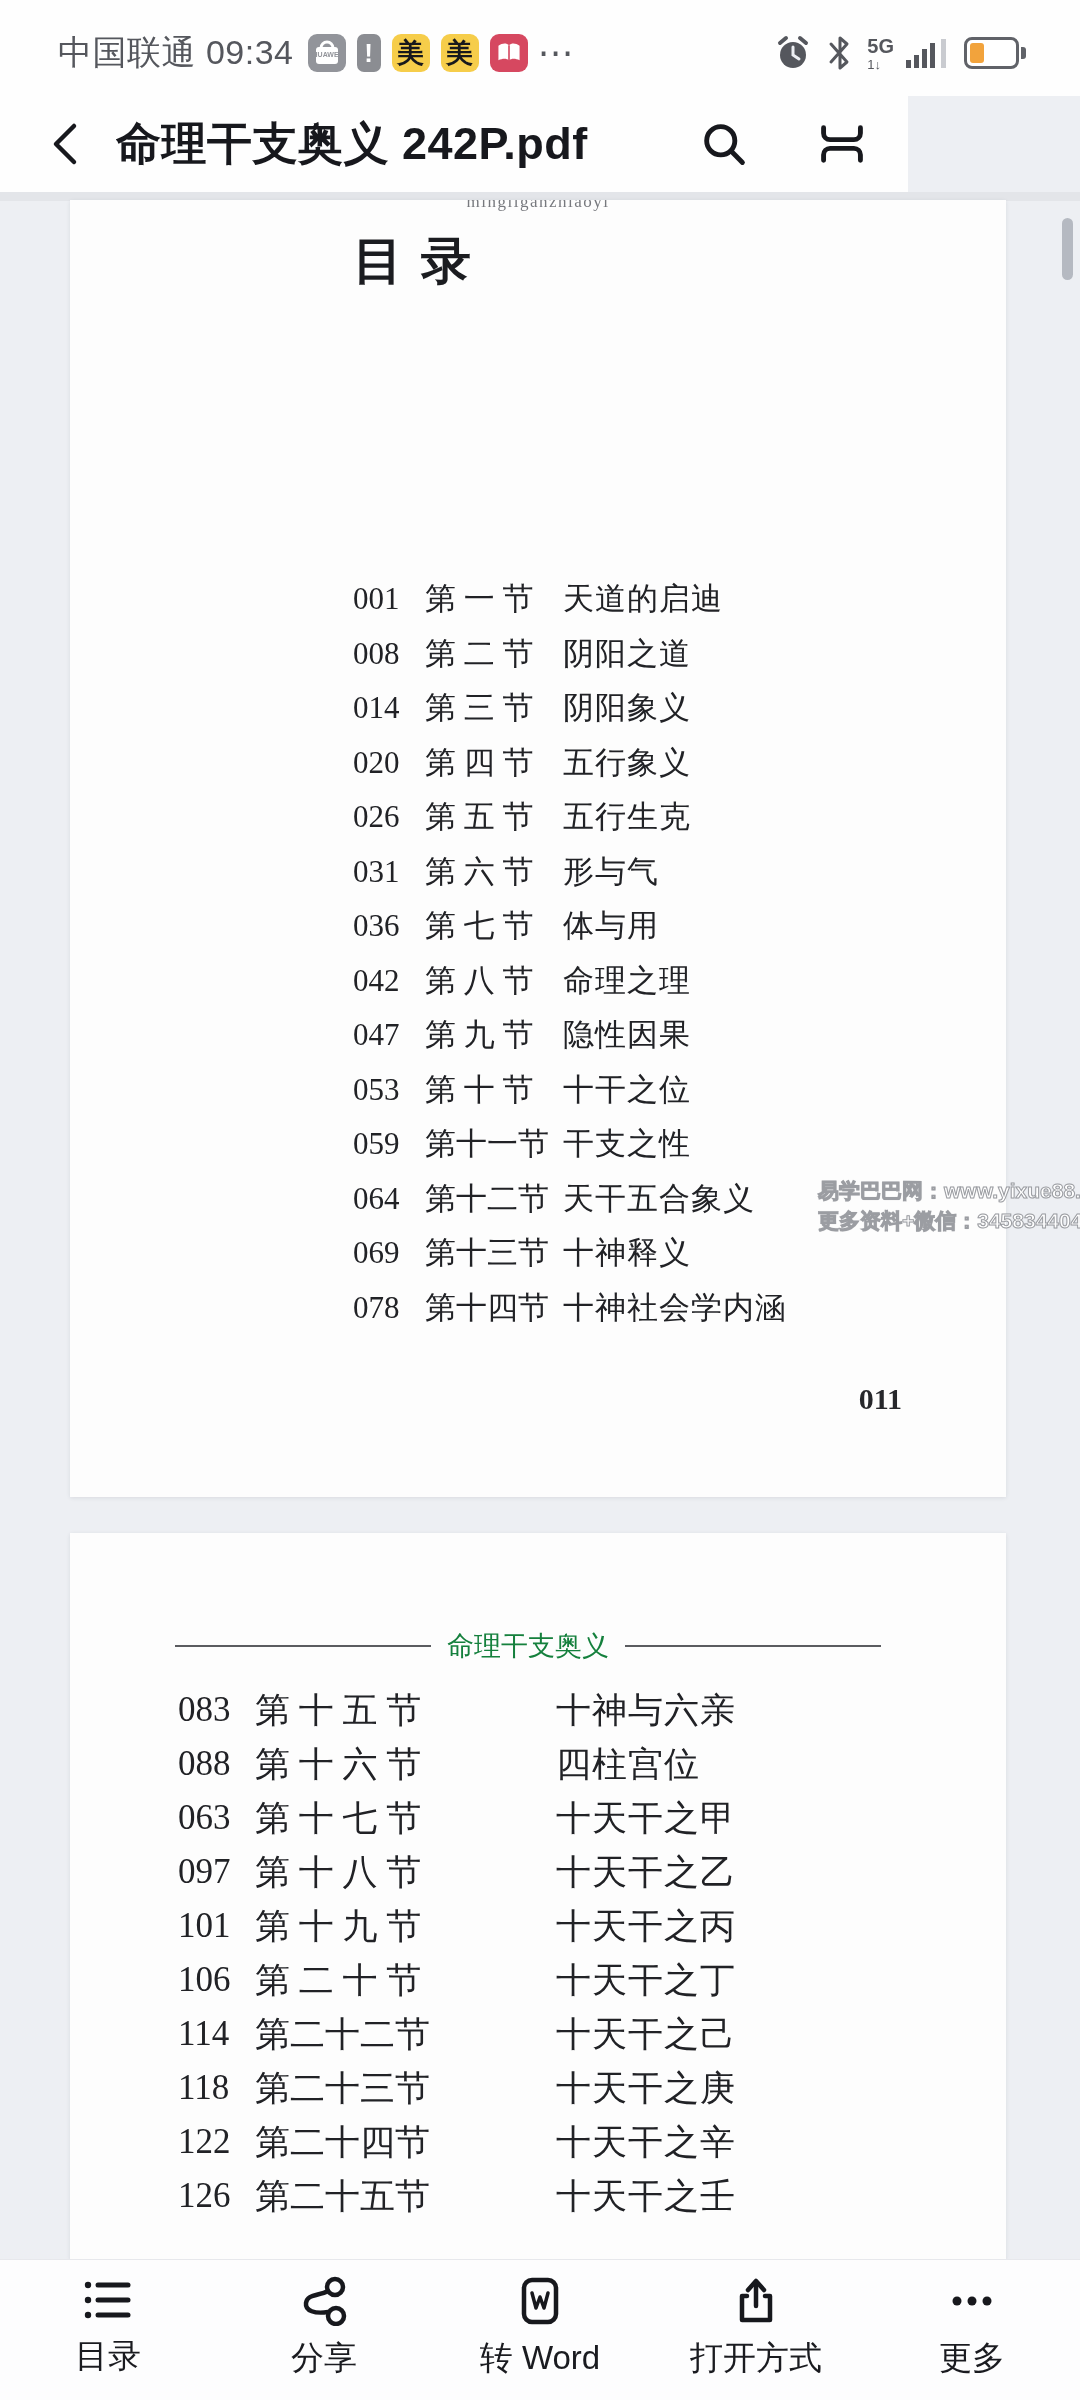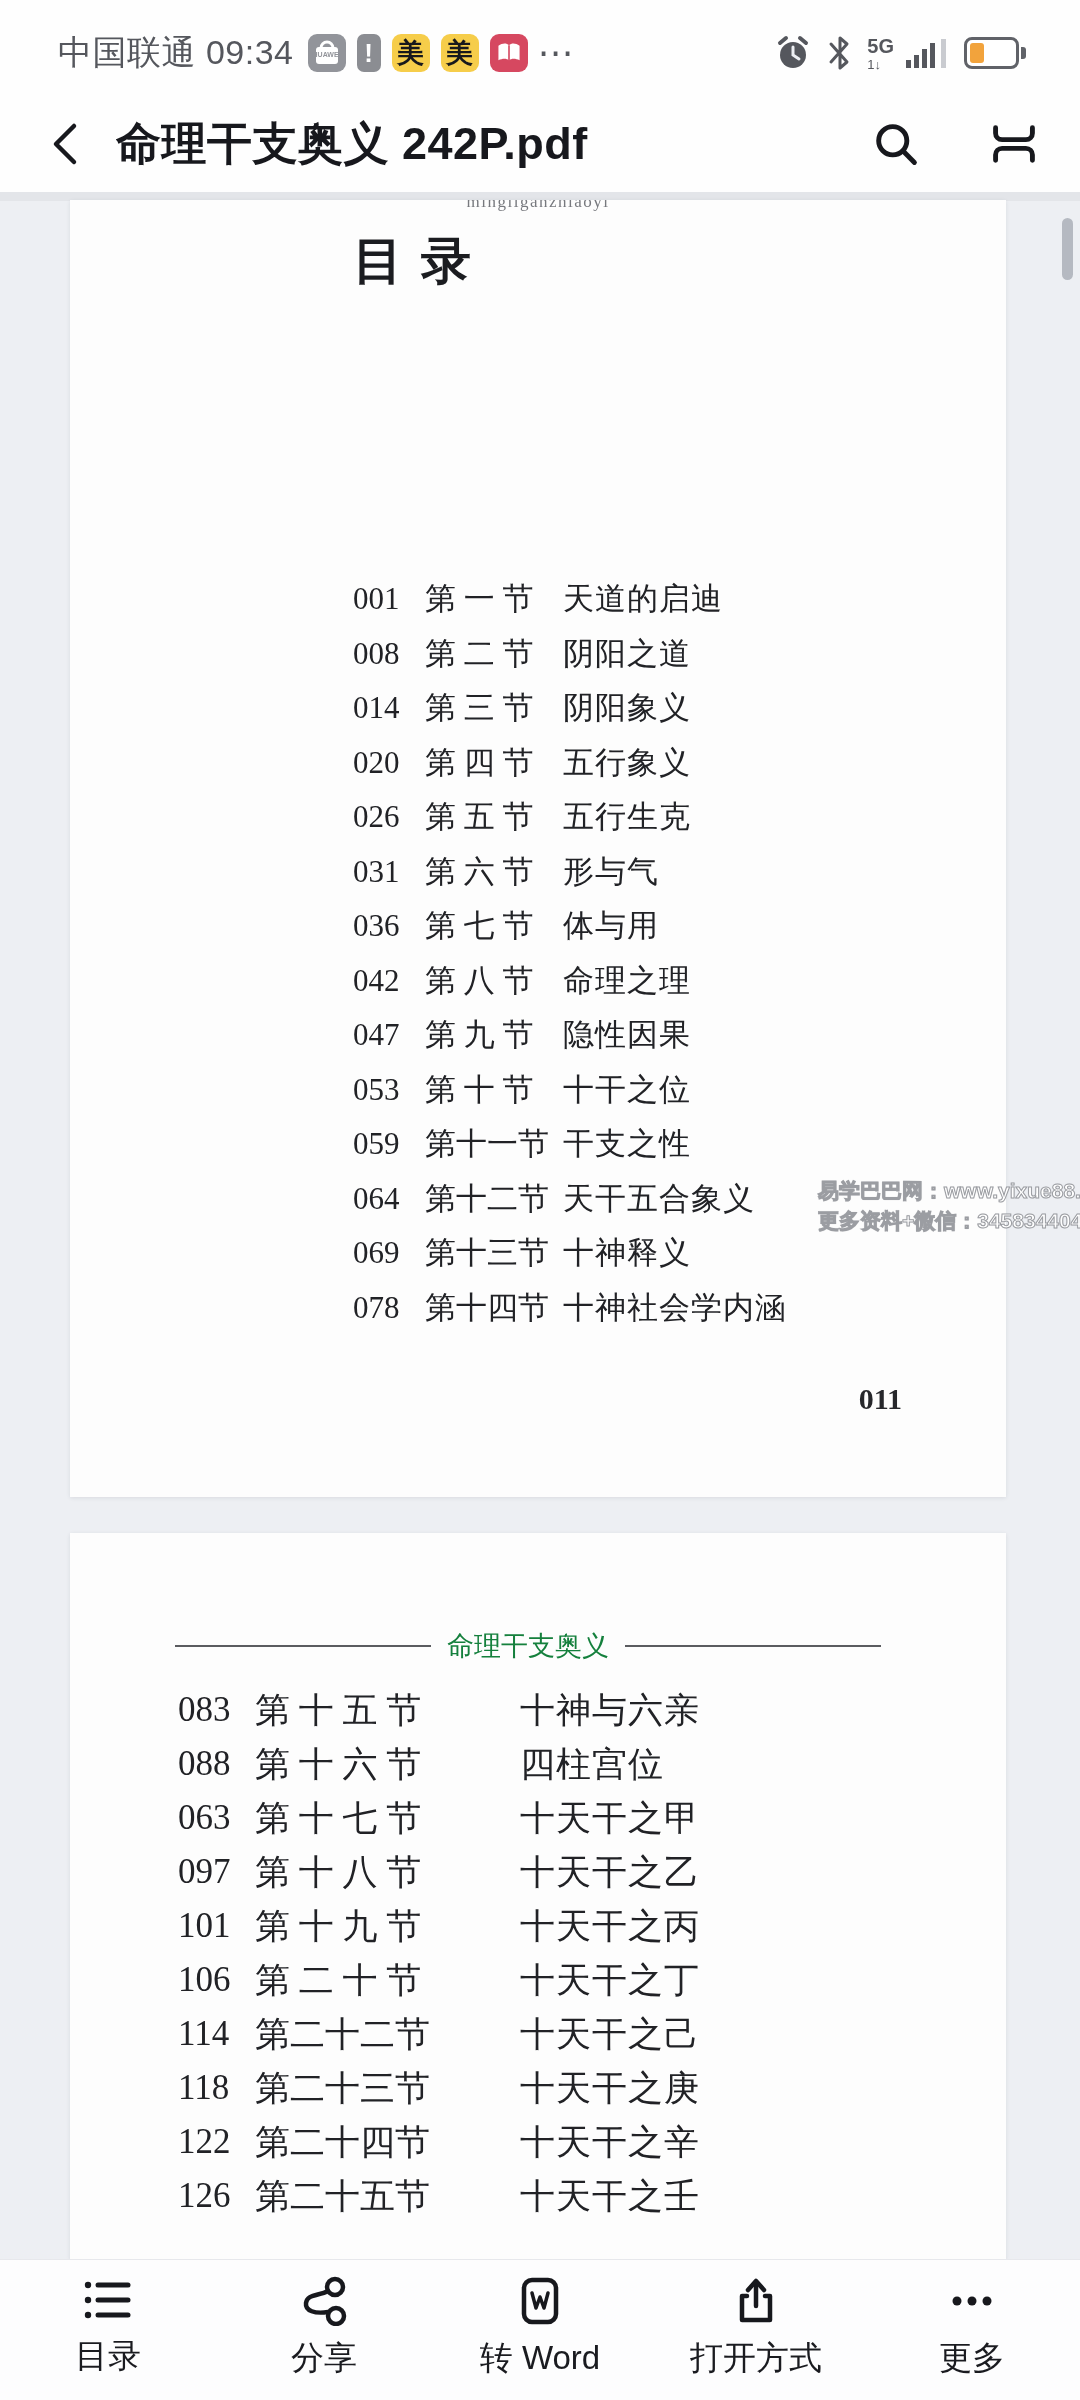--- a/index.html
+++ b/index.html
@@ -23,21 +23,21 @@
   #sb-right{margin-left:auto;display:flex;align-items:center;gap:14px;}
   .net{display:flex;flex-direction:column;align-items:flex-start;line-height:1;margin-right:-4px;}
   .net-5g{font-size:20px;font-weight:bold;color:#55575d;}
   .net-sub{font-size:13px;color:#55575d;margin-top:2px;}
   .battery{position:relative;width:62px;height:30px;display:flex;align-items:center;}
   .batt-body{position:relative;width:50px;height:26px;border:3px solid #606268;border-radius:8px;background:#fff;}
   .batt-fill{position:absolute;left:3px;top:3px;bottom:3px;background:#f2a33c;border-radius:3px;}
   .batt-cap{width:5px;height:12px;background:#606268;border-radius:0 3px 3px 0;margin-left:2px;}
 
   
-  #header{position:absolute;left:0;top:96px;width:1080px;height:96px;background:#fefefe;
+  #header{position:absolute;left:0;top:96px;width:908px;height:96px;background:#fefefe;
           display:flex;align-items:center;padding:0 0 0 44px;box-sizing:border-box;}
   #doc-title{font-size:45px;color:#17181d;font-weight:600;margin-left:26px;flex:1;
              white-space:nowrap;overflow:hidden;letter-spacing:.5px;}
   .hicon{flex:none;}
 
   
   #content{position:absolute;left:0;top:192px;width:1080px;height:2208px;background:#edeff3;}
   #topstrip{position:absolute;left:0;top:0;width:100%;height:9px;background:#e3e5e9;}
   .page{position:absolute;left:70px;width:936px;background:#fdfdfd;box-shadow:0 1px 4px rgba(40,45,60,.10);}
   #page1{top:8px;height:1297px;}
@@ -57,21 +57,21 @@
   #toc1 .ttl{letter-spacing:1px;white-space:pre;}
   #p1-num{position:absolute;right:104px;top:1182px;font-size:30px;font-weight:bold;color:#26272b;}
 
   #p2-head{position:absolute;left:105px;top:95px;width:706px;display:flex;align-items:center;}
   #p2-head .line{flex:1;height:2px;background:#5b5c60;}
   #p2-head .txt{padding:0 16px;font-size:27px;color:#15803d;white-space:pre;}
   #toc2{position:absolute;left:108px;top:150px;}
   #toc2 .row{height:54px;display:flex;align-items:center;font-size:35px;}
   #toc2 .num{width:77px;flex:none;}
   #toc2 .sec{width:265px;flex:none;white-space:pre;}
-  #toc2 .ttl{letter-spacing:1px;white-space:pre;}
+  #toc2 .ttl{letter-spacing:1px;white-space:pre;margin-left:36px;}
 
   #watermark{position:absolute;left:818px;top:984px;width:262px;font-size:21px;font-weight:bold;
              line-height:30px;color:#fff;-webkit-text-stroke:1px #9b9da2;
              text-shadow:0 0 1px #9b9da2;white-space:nowrap;}
 
   #scrollbar{position:absolute;left:1062px;top:26px;width:11px;height:62px;border-radius:6px;background:#b5b9c1;}
 
   
   #toolbar{position:absolute;left:0;bottom:0;width:1080px;height:140px;background:#fdfdfe;
            border-top:1px solid #e7e8ec;display:flex;z-index:5;}

